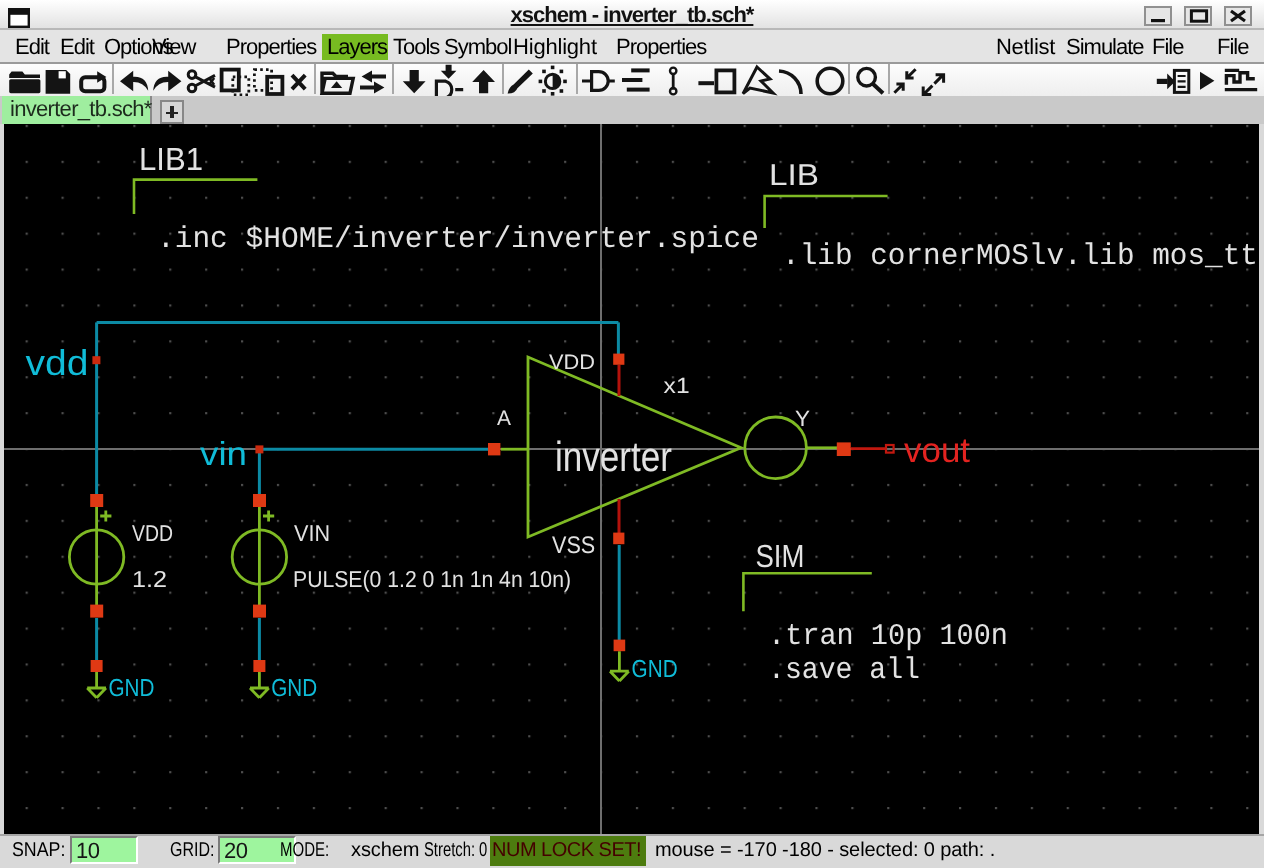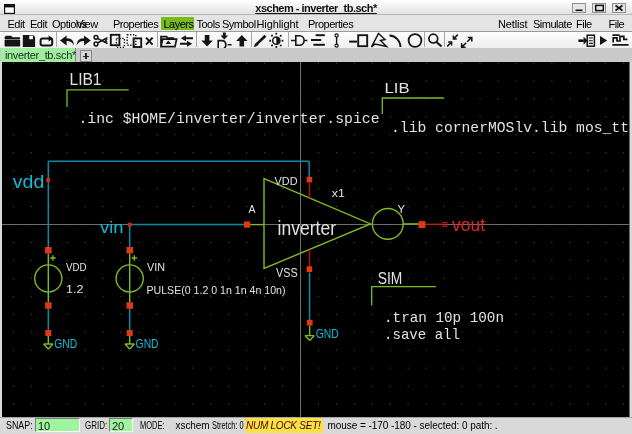--- a/index.html
+++ b/index.html
@@ -15,21 +15,21 @@
 #tabbar{left:0;top:48px;width:632px;height:14px;background:#c9c9c9;}
 #tab1{left:1px;top:48px;width:75px;height:31px;background:#9fee9f;border-right:1px solid #8a8a8a;box-sizing:border-box;}
 #tab1 span{position:absolute;left:4px;top:2px;font-size:11px;letter-spacing:-0.35px;color:#1d2a1d;line-height:1;}
 #plusbtn{left:80px;top:50px;width:12px;height:12px;background:#d6d6d6;border:1px solid #878787;box-sizing:border-box;}
 #plusbtn:before{content:"";position:absolute;left:2px;top:4.5px;width:6px;height:1.4px;background:#222;}
 #plusbtn:after{content:"";position:absolute;left:4.3px;top:2.2px;width:1.4px;height:6px;background:#222;}
 #statusbar{left:0;top:417px;width:632px;height:17px;background:#d9d9d9;border-top:1px solid #a5a5a5;box-sizing:border-box;}
 .st{top:420.5px;font-size:10px;letter-spacing:-0.55px;color:#000;line-height:1;}
 .stn{top:420.5px;font-size:10px;letter-spacing:-0.05px;color:#000;line-height:1;}
 .sgreen{top:418px;height:14px;background:#9ef59e;border:1px solid #7b7b7b;border-right-color:#fff;border-bottom-color:#fff;box-sizing:border-box;font-size:11px;color:#161616;padding:1.5px 0 0 2px;letter-spacing:-0.2px;line-height:1;}
-#numlock{left:245px;top:418px;width:78px;height:15px;background:#fde047;color:#450000;font-size:10px;letter-spacing:-0.25px;padding:3px 11px 0 1px;box-sizing:border-box;line-height:1;white-space:nowrap;overflow:hidden;font-style:italic;}
+#numlock{left:245px;top:418px;width:78px;height:15px;background:#4d7c0f;color:#450000;font-size:10px;letter-spacing:-0.25px;padding:3px 11px 0 1px;box-sizing:border-box;line-height:1;white-space:nowrap;overflow:hidden;}
 </style>
 </head>
 <body>
 <div id="titlebar" class="abs"></div>
 <div id="title" class="abs">xschem - inverter_tb.sch*</div>
 <svg class="abs" style="left:4px;top:4px" width="11" height="10">
     <rect x="0.5" y="0.5" width="10" height="9" fill="#fff" stroke="#111" stroke-width="1.4"></rect>
     <rect x="0" y="0" width="11" height="3.4" fill="#111"></rect>
   </svg>
 <div class="winbtn abs" style="left:572px"></div>
@@ -264,20 +264,20 @@
 <text x="100" y="170.5" font-size="16.5" textLength="23.5" lengthAdjust="spacingAndGlyphs">vin</text>
 <text x="54.2" y="286" font-size="12.3" textLength="23" lengthAdjust="spacingAndGlyphs">GND</text>
 <text x="135.6" y="286" font-size="12.3" textLength="23" lengthAdjust="spacingAndGlyphs">GND</text>
 <text x="315.8" y="276.4" font-size="12.3" textLength="23" lengthAdjust="spacingAndGlyphs">GND</text>
 </g>
 <text x="452" y="169" font-size="17.5" textLength="33" lengthAdjust="spacingAndGlyphs" fill="#e42320">vout</text>
 </svg>
 
 <div id="statusbar" class="abs"></div>
 <span class="st abs" style="left:6.4px;letter-spacing:0;transform:scaleX(0.89);transform-origin:0 50%">SNAP:</span>
-<div class="sgreen abs" style="left:35px;width:45px">10</div>
+<div class="sgreen abs" style="left:35px;width:34px">10</div>
 <span class="st abs" style="left:85px;letter-spacing:0;transform:scaleX(0.8);transform-origin:0 50%">GRID:</span>
-<div class="sgreen abs" style="left:109px;width:24px">20</div>
+<div class="sgreen abs" style="left:109px;width:39px">20</div>
 <span class="st abs" style="left:139.5px;letter-spacing:0;transform:scaleX(0.75);transform-origin:0 50%">MODE:</span>
 <span class="stn abs" style="left:175.5px">xschem</span>
 <span class="st abs" style="left:211.5px;letter-spacing:0;transform:scaleX(0.74);transform-origin:0 50%">Stretch: 0</span>
 <div id="numlock" class="abs">NUM LOCK SET!</div>
 <span class="stn abs" style="left:327.5px">mouse = -170 -180 - selected: 0 path: .</span>
 
 </body></html>

